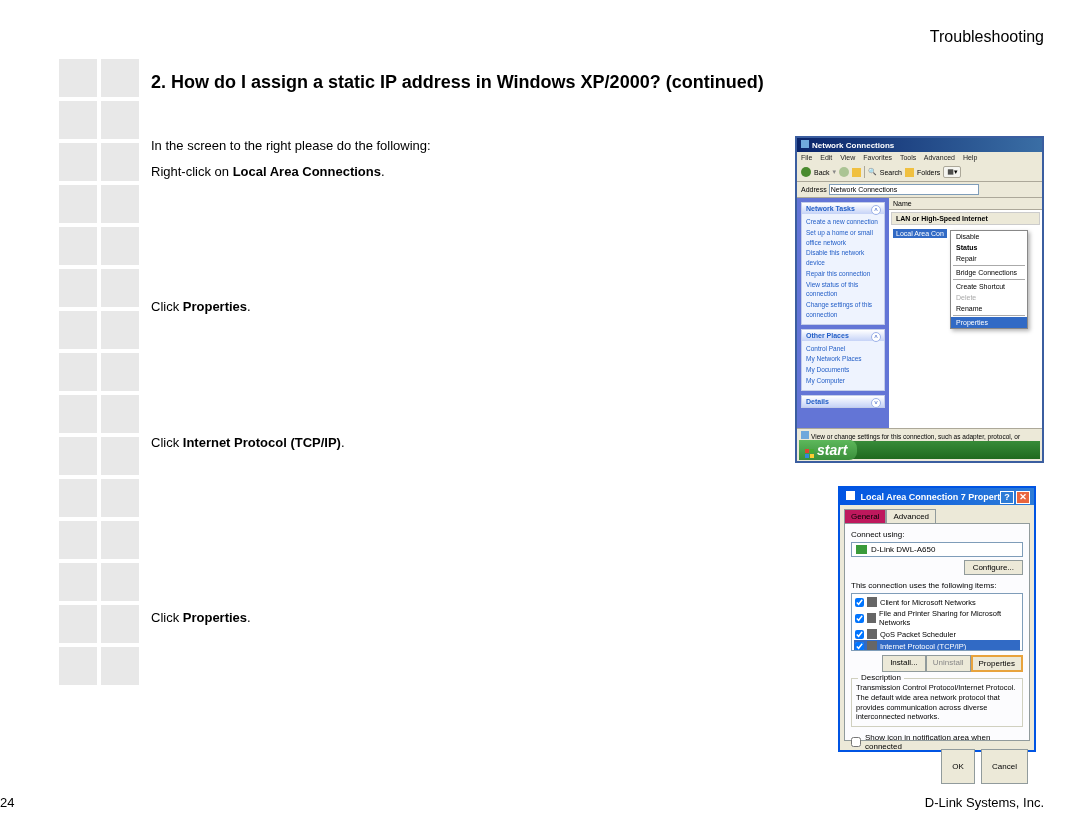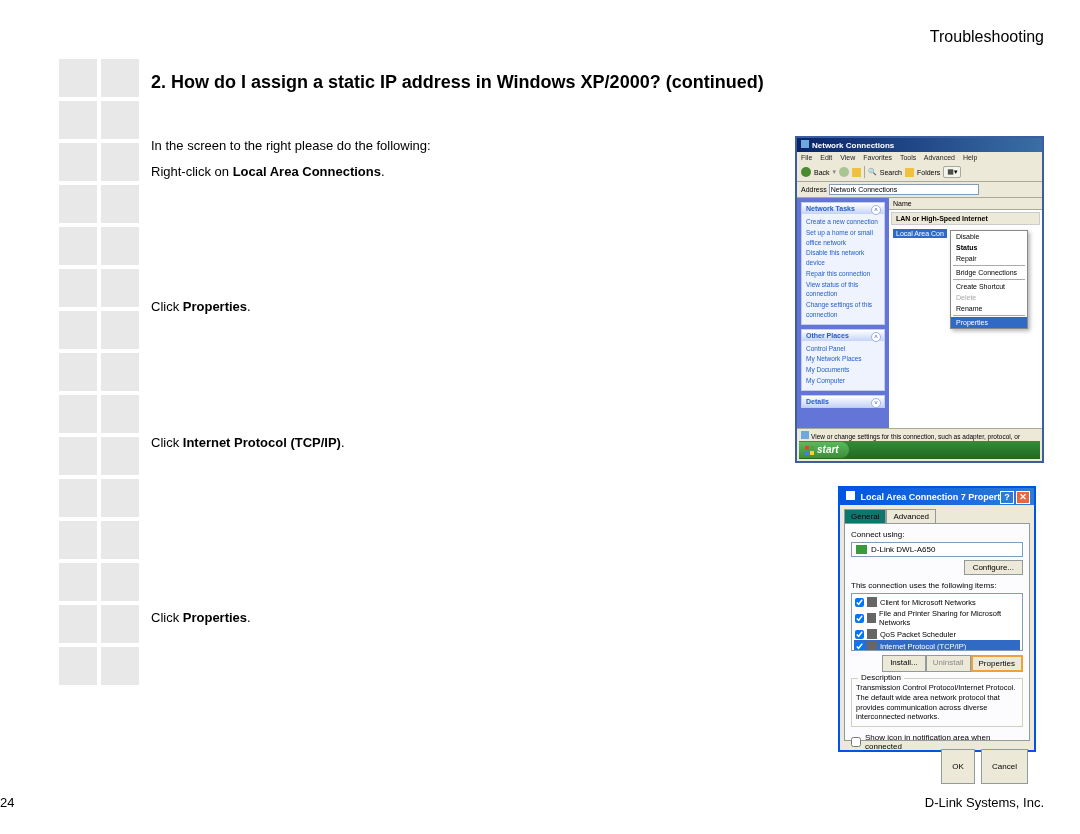--- a/index.html
+++ b/index.html
@@ -43,32 +43,32 @@
 .s1-colh { background:#ece9d8; border-bottom:1px solid #aca899; padding:2px 4px; font-size:7px; }
 .s1-cat { background:#ece9d8; padding:2px 4px; border:1px solid #ccc; margin:2px; font-weight:bold; font-size:7px; }
 .s1-item { padding:2px 4px; }
 .s1-item .sel { background:#316ac5; color:#fff; padding:1px 3px; display:inline-block; font-size:7px; }
 .ctx { position:absolute; right:14px; top:92px; width:78px; background:#fff; border:1px solid #888; box-shadow:2px 2px 4px rgba(0,0,0,0.3); font-size:7px; z-index:5; }
 .ctx div { padding:2px 5px; }
 .ctx .sep { border-top:1px solid #aaa; height:0; padding:0; margin:1px 2px; }
 .ctx .hi { background:#316ac5; color:#fff; }
 .s1-status { background:#ece9d8; padding:2px 4px; border-top:1px solid #aca899; font-size:6.5px; }
 .s1-start { position:absolute; bottom:2px; left:2px; right:2px; height:18px; background:linear-gradient(to bottom,#378b39,#1f6a1f); display:flex; align-items:center; }
-.s1-startbtn { background:linear-gradient(to bottom,#5db85b,#3a8e3b); color:#fff; font-weight:bold; font-style:italic; padding:2px 10px 2px 6px; font-size:10px; border-radius:0 8px 8px 0; }
+.s1-startbtn { background:linear-gradient(to bottom,#5db85b,#3a8e3b); color:#fff; font-weight:bold; font-style:italic; padding:2px 10px 2px 6px; font-size:14px; border-radius:0 8px 8px 0; }
 .winflag { display:inline-block; width:10px; height:10px; margin-right:2px; vertical-align:middle; }
 
 
 .shot2 { position:absolute; right:44px; top:486px; width:198px; height:266px; border:2px solid #0054e3; background:#ece9d8; font-size:8px; }
 .s2-title { background:linear-gradient(to right,#0054e3,#2e7cd6); color:#fff; padding:3px 6px; font-weight:bold; font-size:9px; position:relative; }
 .s2-title .wbtn { position:absolute; top:3px; width:14px; height:13px; background:#e8653e; border:1px solid #fff; text-align:center; line-height:11px; color:#fff; font-size:9px; }
 .s2-title .wbtn.help { right:20px; background:#2e7cd6; }
 .s2-title .wbtn.close { right:4px; }
 .s2-tabs { display:flex; padding:4px 4px 0 4px; }
 .s2-tab { border:1px solid #919b9c; border-bottom:none; padding:2px 6px; background:#ece9d8; font-size:8px; }
-.s2-tab.act { background:#0f766e; }
+.s2-tab.act { background:#be185d; }
 .s2-pane { margin:0 4px 4px 4px; border:1px solid #919b9c; background:#fcfcfe; padding:6px; height:218px; position:relative; }
 .s2-lbl { font-size:8px; margin-bottom:3px; }
 .s2-conn { border:1px solid #7f9db9; background:#fff; padding:2px 4px; margin-bottom:3px; display:flex; align-items:center; gap:4px; font-size:8px; }
 .nic { width:11px; height:9px; background:#3a9b3a; display:inline-block; }
 .s2-btn { border:1px solid #919b9c; background:#ece9d8; padding:2px 8px; font-size:8px; float:right; margin-bottom:6px; }
 .s2-list { clear:both; border:1px solid #7f9db9; background:#fff; height:58px; padding:2px; overflow:hidden; }
 .s2-li { display:flex; align-items:center; gap:3px; padding:1px; font-size:7.5px; }
 .s2-li input { width:9px; height:9px; }
 .pico { width:10px; height:10px; background:#666; display:inline-block; }
 .s2-li.sel { background:#316ac5; color:#fff; }

